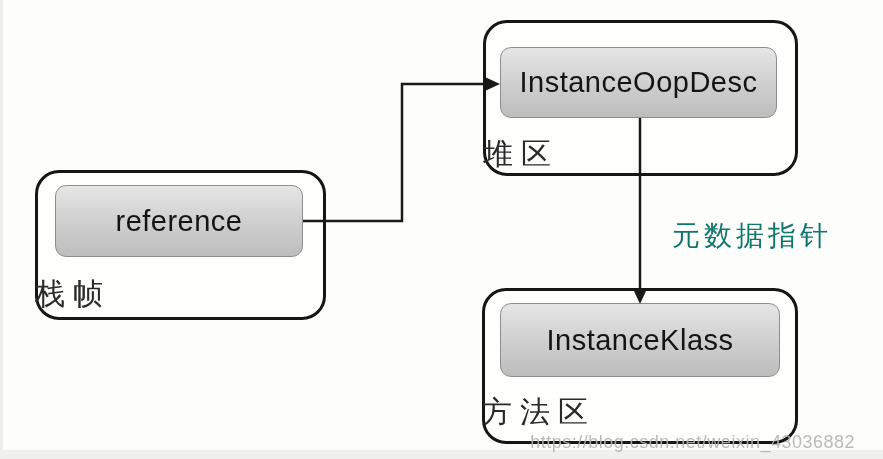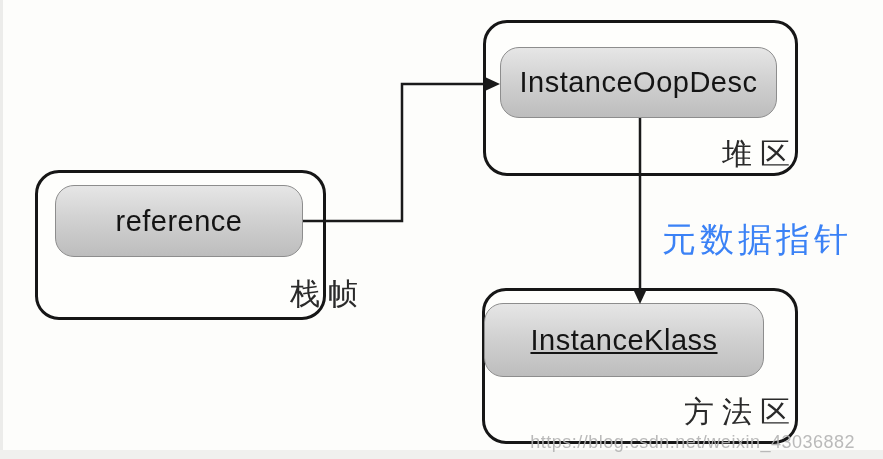--- a/index.html
+++ b/index.html
@@ -39,56 +39,56 @@
   }
   #region-stack  { left: 35px;  top: 170px; width: 291px; height: 150px; }
   #region-heap   { left: 483px; top: 20px;  width: 315px; height: 156px; }
   #region-method { left: 482px; top: 288px; width: 316px; height: 156px; }
 
   
   .node {
     position: absolute;
     background: linear-gradient(to bottom, #e6e6e6 0%, #d2d2d2 45%, #bdbdbd 100%);
     border: 1.5px solid #8d8d8d;
-    border-radius: 19px;
+    border-radius: 11px;
     box-sizing: border-box;
     display: flex;
     align-items: center;
     justify-content: center;
     color: #141414;
     font-size: 29px;
     letter-spacing: 0.5px;
   }
   #node-reference { left: 55px;  top: 185px; width: 248px; height: 72px; justify-content: center; }
   #node-oopdesc   { left: 500px; top: 47px;  width: 277px; height: 71px; }
-  #node-klass     { left: 484px; top: 303px; width: 280px; height: 74px; text-decoration: underline; }
+  #node-klass     { left: 500px; top: 303px; width: 280px; height: 74px; }
 
   
   .region-caption {
     position: absolute;
     color: #2a2a2a;
     font-family: "DejaVu Serif", "Liberation Serif", serif;
     font-size: 30px;
     letter-spacing: 8px;
-    text-align: right;
+    text-align: left;
     white-space: nowrap;
   }
   #caption-stack  { left: 35px;  top: 274px; width: 331px; }
   #caption-heap   { left: 483px; top: 134px; width: 315px; }
   #caption-method { left: 482px; top: 392px; width: 316px; }
 
   
   #edge-label {
     position: absolute;
     left: 662px;
     top: 217px;
     width: 180px;
-    color: #3b82f6;
+    color: #0f766e;
     font-family: "DejaVu Serif", "Liberation Serif", serif;
-    font-size: 34px;
+    font-size: 28px;
     letter-spacing: 4px;
     text-align: center;
     white-space: nowrap;
   }
 
   
   #connectors {
     position: absolute;
     left: 0; top: 0;
     width: 883px; height: 459px;

